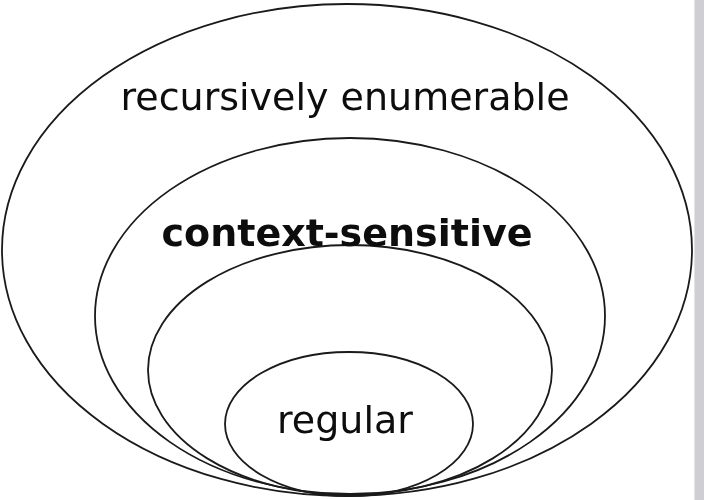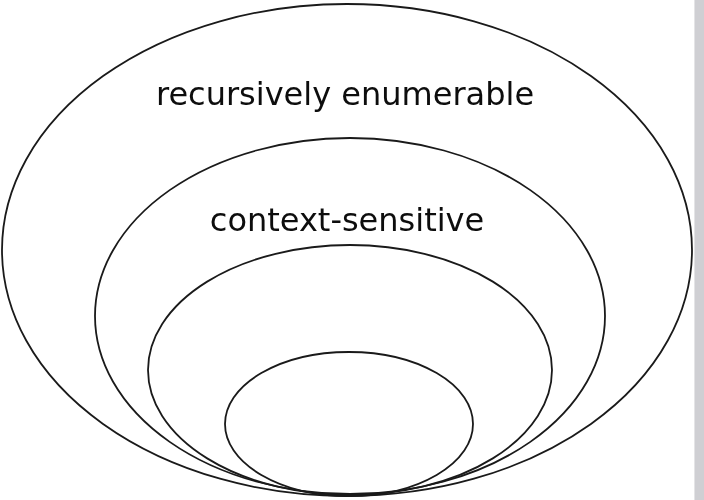--- a/index.html
+++ b/index.html
@@ -22,27 +22,27 @@
     display: block;
   }
   #venn-svg ellipse {
     fill: none;
     stroke-width: 1.8px;
   }
   .set-label {
     position: absolute;
     transform: translateX(-50%);
     white-space: nowrap;
-    font-size: 32px;
+    font-size: 38px;
     line-height: 1;
     letter-spacing: 0px;
     user-select: none;
   }
   .label-1 { left: 345px; top: 78px;  }
-  .label-2 { left: 347px; top: 204px; }
+  .label-2 { left: 347px; top: 214px; font-weight: bold; }
   .label-3 { left: 344px; top: 309px; }
   .label-4 { left: 345px; top: 401px; }
   #scrollbar-track {
     position: absolute;
     top: 0;
     right: 0;
     width: 10px;
     height: 500px;
     background: #cfcfd3;
     border-left: 1px solid #e4e4e6;
@@ -59,16 +59,17 @@
     <ellipse cx="350" cy="316" rx="255" ry="178" stroke="#1a1a1a"></ellipse>
     <ellipse cx="350" cy="370" rx="202" ry="125" stroke="#1a1a1a"></ellipse>
     <ellipse cx="349" cy="424" rx="124" ry="72" stroke="#1a1a1a"></ellipse>
   </svg>
 
   <div class="set-label label-1" style="color:#0d0d0d">recursively enumerable</div>
 
   <div class="set-label label-2" style="color:#0d0d0d">context-sensitive</div>
 
 
+  <div class="set-label label-4" style="color:#0d0d0d">regular</div>
 
   <div id="scrollbar-track"></div>
 
 </div>
 
 </body></html>

